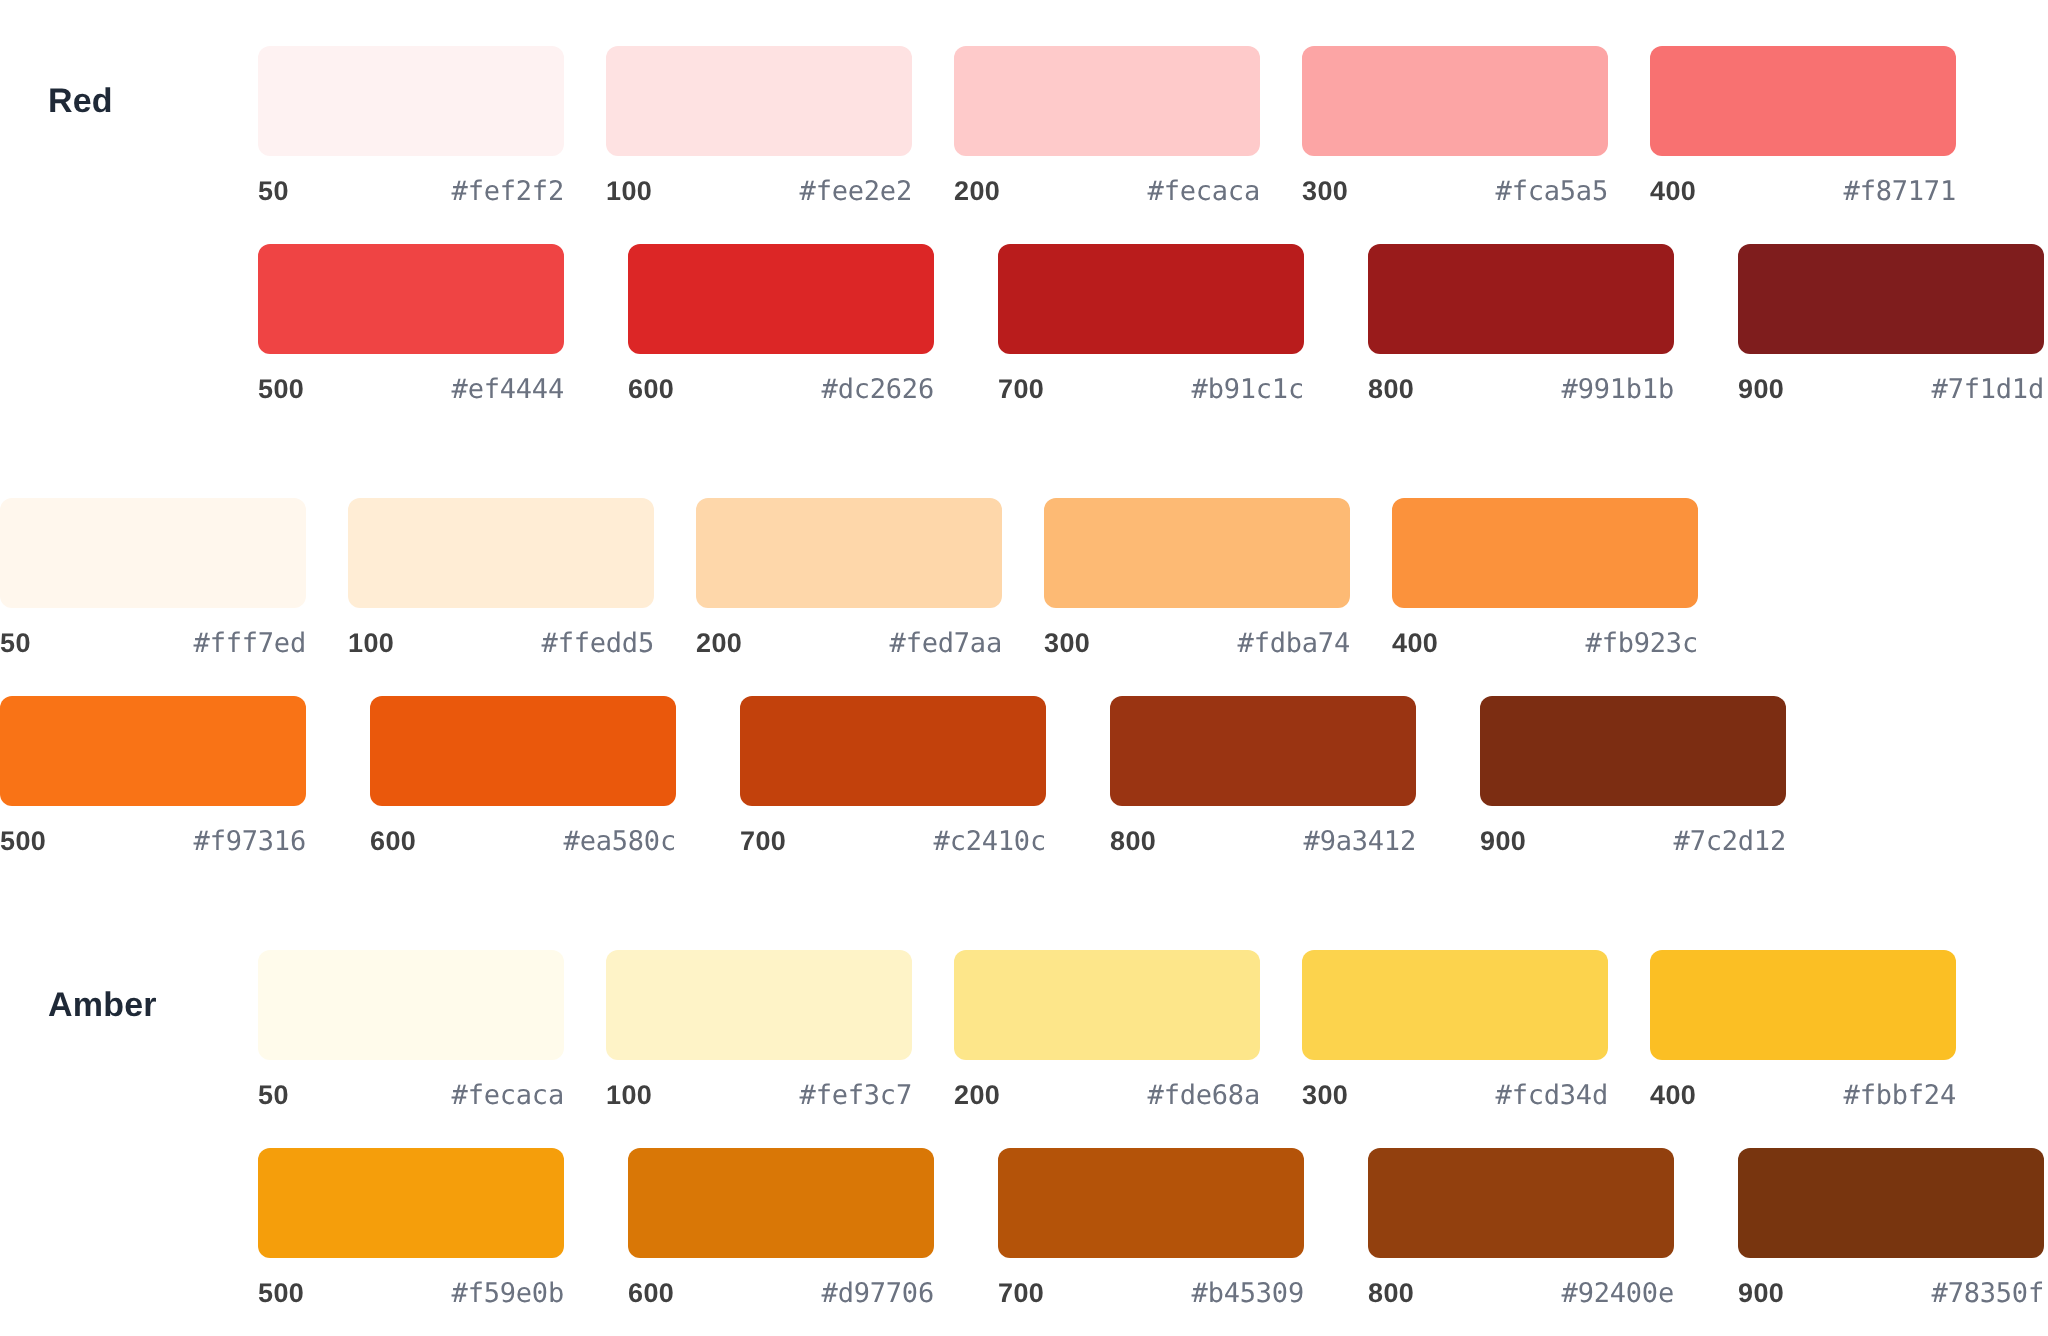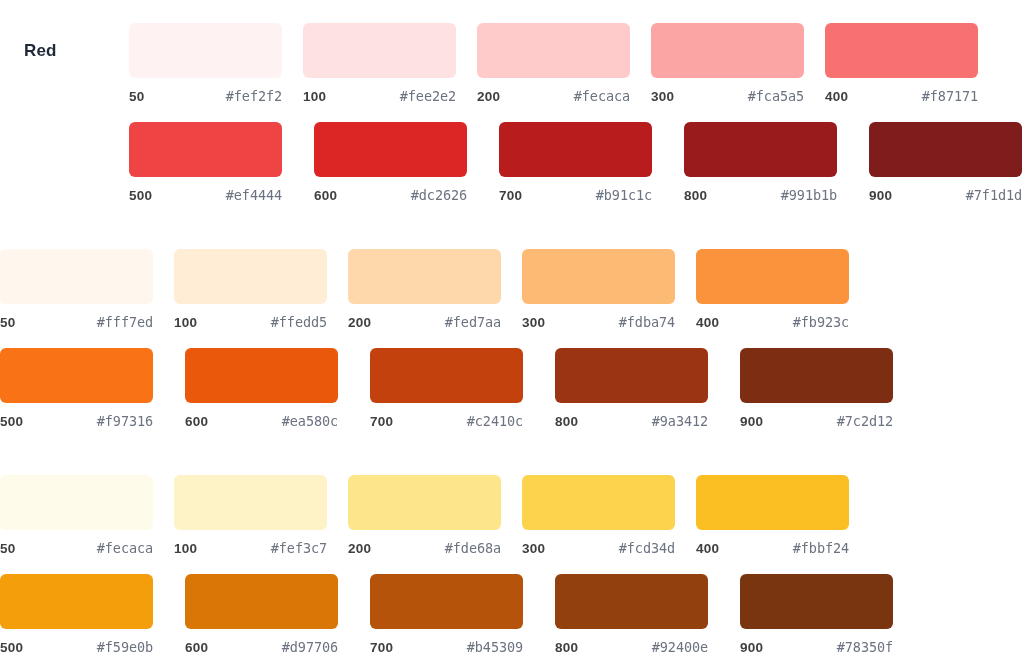--- a/index.html
+++ b/index.html
@@ -248,20 +248,21 @@
             <div class="swatch-chip" style="background-color: rgb(124, 45, 18);"></div>
             <div class="swatch-caption">
               <span class="shade-name">900</span>
               <span class="shade-hex">#7c2d12</span>
             </div>
           </div>
         </div>
       </div>
     </div>
     <div class="color-section">
+      <div class="section-label">Amber</div>
       <div class="section-rows">
         <div class="swatch-row">
           <div class="swatch-cell">
             <div class="swatch-chip" style="background-color: rgb(255, 251, 235);"></div>
             <div class="swatch-caption">
               <span class="shade-name">50</span>
               <span class="shade-hex">#fecaca</span>
             </div>
           </div>
           <div class="swatch-cell">

